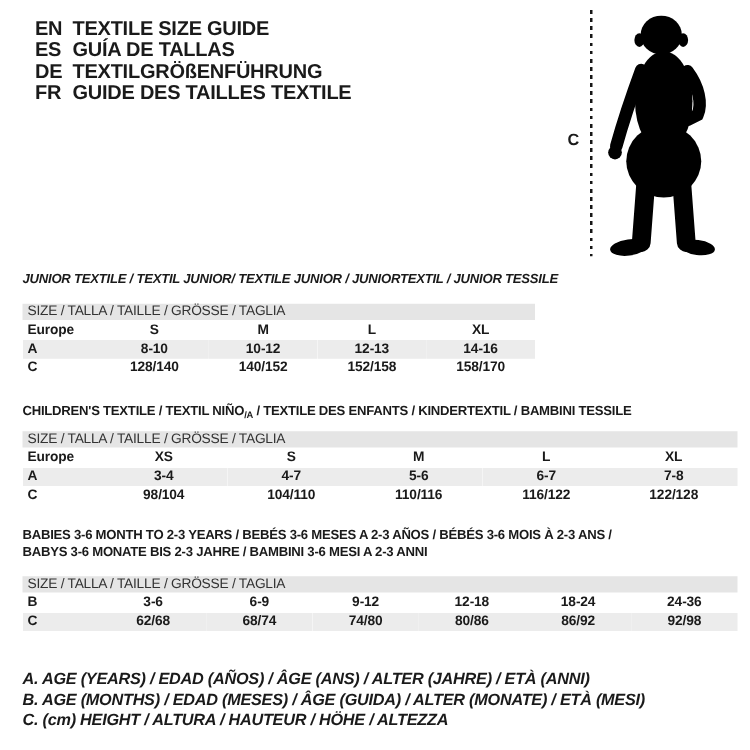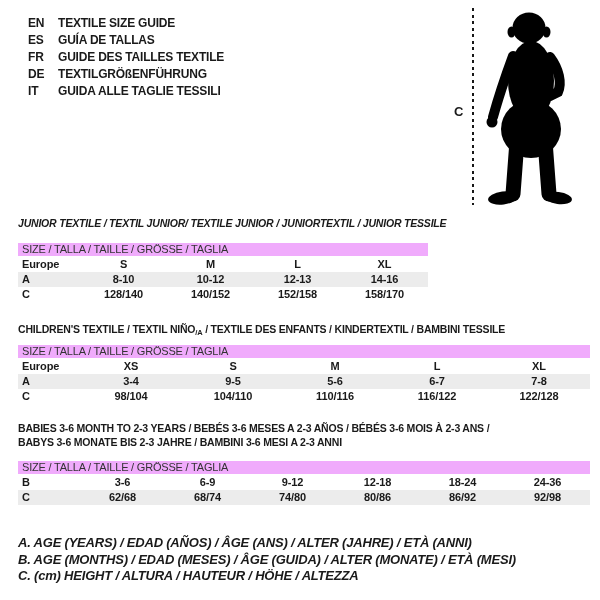--- a/index.html
+++ b/index.html
@@ -8,21 +8,21 @@
     font-family:"Liberation Sans", sans-serif;
     background:#ffffff;
     color:#1a1a1a;
     position:relative;
     overflow:hidden;
   }
   .page { position:absolute; inset:0; width:600px; height:600px; background:#fff; }
 
   
   .languages { position:absolute; left:28px; top:15px; }
-  .lang-row { display:flex; line-height:17px; font-size:12px; font-weight:bold; letter-spacing:-0.2px; }
+  .lang-row { display:flex; line-height:17px; font-size:16px; font-weight:bold; letter-spacing:-0.2px; }
   .lang-code { width:30px; flex:0 0 30px; }
 
   
   .figure { position:absolute; left:430px; top:0; width:170px; height:220px; }
   .measure-line {
     position:absolute; left:42px; top:8px; width:2px; height:197px;
     background:repeating-linear-gradient(to bottom,#171717 0 3px,transparent 3px 6.5px);
   }
   .measure-label { position:absolute; left:24px; top:104px; font-size:13px; font-weight:bold; }
   .silhouette { position:absolute; left:50px; top:3px; }
@@ -31,21 +31,21 @@
   .sec-title {
     position:absolute; left:18px;
     font-size:10.5px; font-weight:bold; letter-spacing:-0.2px;
     white-space:nowrap; line-height:14px;
   }
   .subscript { font-size:7.5px; vertical-align:-2px; }
 
   
   .tbl { position:absolute; left:18px; }
   .size-bar {
-    background:#f0abfc; color:#333;
+    background:#e5e5e5; color:#333;
     height:13px; line-height:13px;
     font-size:11px; letter-spacing:-0.2px;
     padding-left:4px; margin-bottom:1px;
     white-space:nowrap;
   }
   table { border-collapse:collapse; table-layout:fixed; width:100%;font-weight:bold; }
   td {
     height:15px; line-height:15px; font-size:11px;
     text-align:center; padding:0; letter-spacing:-0.1px;
     overflow:hidden; white-space:nowrap;
@@ -76,30 +76,26 @@
   <div class="languages">
     <div class="lang-row">
       <span class="lang-code">EN</span>
       <span class="lang-label">TEXTILE SIZE GUIDE</span>
     </div>
     <div class="lang-row">
       <span class="lang-code">ES</span>
       <span class="lang-label">GUÍA DE TALLAS</span>
     </div>
     <div class="lang-row">
+      <span class="lang-code">DE</span>
+      <span class="lang-label">TEXTILGRÖßENFÜHRUNG</span>
+    </div>
+    <div class="lang-row">
       <span class="lang-code">FR</span>
       <span class="lang-label">GUIDE DES TAILLES TEXTILE</span>
-    </div>
-    <div class="lang-row">
-      <span class="lang-code">DE</span>
-      <span class="lang-label">TEXTILGRÖßENFÜHRUNG</span>
-    </div>
-    <div class="lang-row">
-      <span class="lang-code">IT</span>
-      <span class="lang-label">GUIDA ALLE TAGLIE TESSILI</span>
     </div>
   </div>
 
   <div class="figure">
     <div class="measure-line"></div>
     <div class="measure-label">C</div>
     <svg class="silhouette" width="115" height="210" viewBox="0 0 115 210" aria-hidden="true">
       <g fill="#000" stroke="#000">
 
         <ellipse cx="31.5" cy="29" rx="4" ry="5.5" stroke="none"></ellipse>
@@ -181,21 +177,21 @@
         <td class="lbl">Europe</td>
         <td>XS</td>
         <td>S</td>
         <td>M</td>
         <td>L</td>
         <td>XL</td>
       </tr>
       <tr class="stripe">
         <td class="lbl">A</td>
         <td>3-4</td>
-        <td>9-5</td>
+        <td>4-7</td>
         <td>5-6</td>
         <td>6-7</td>
         <td>7-8</td>
       </tr>
       <tr>
         <td class="lbl">C</td>
         <td>98/104</td>
         <td>104/110</td>
         <td>110/116</td>
         <td>116/122</td>

